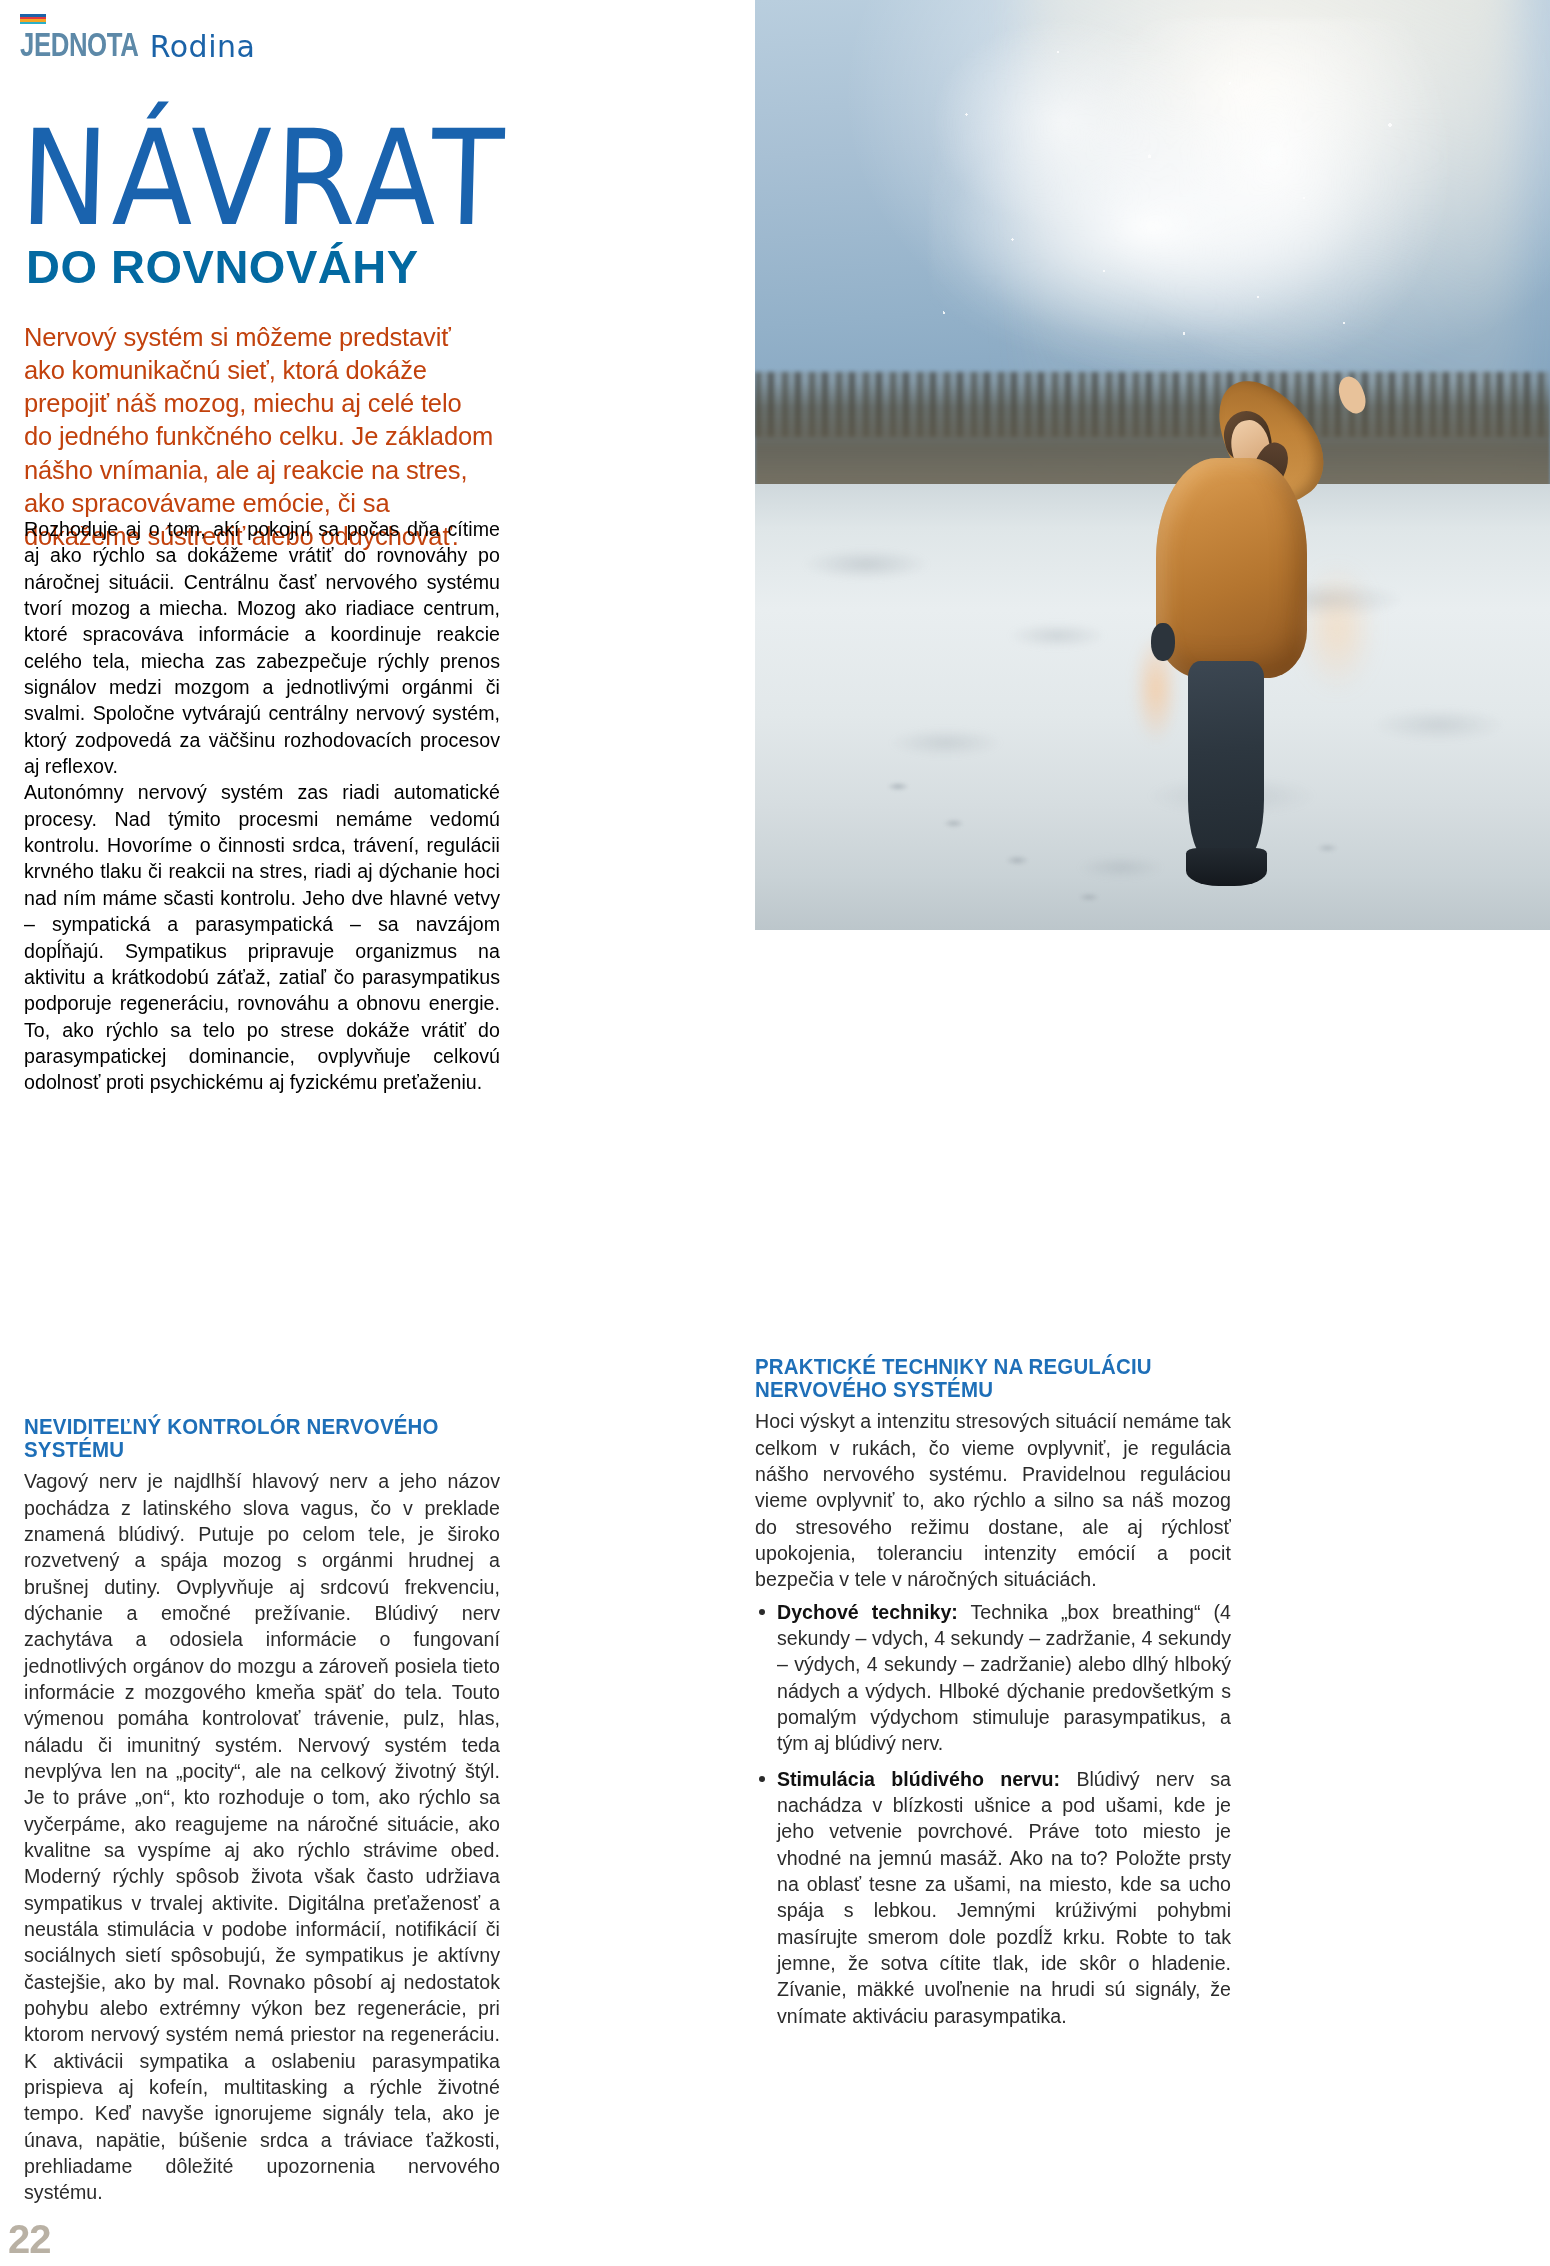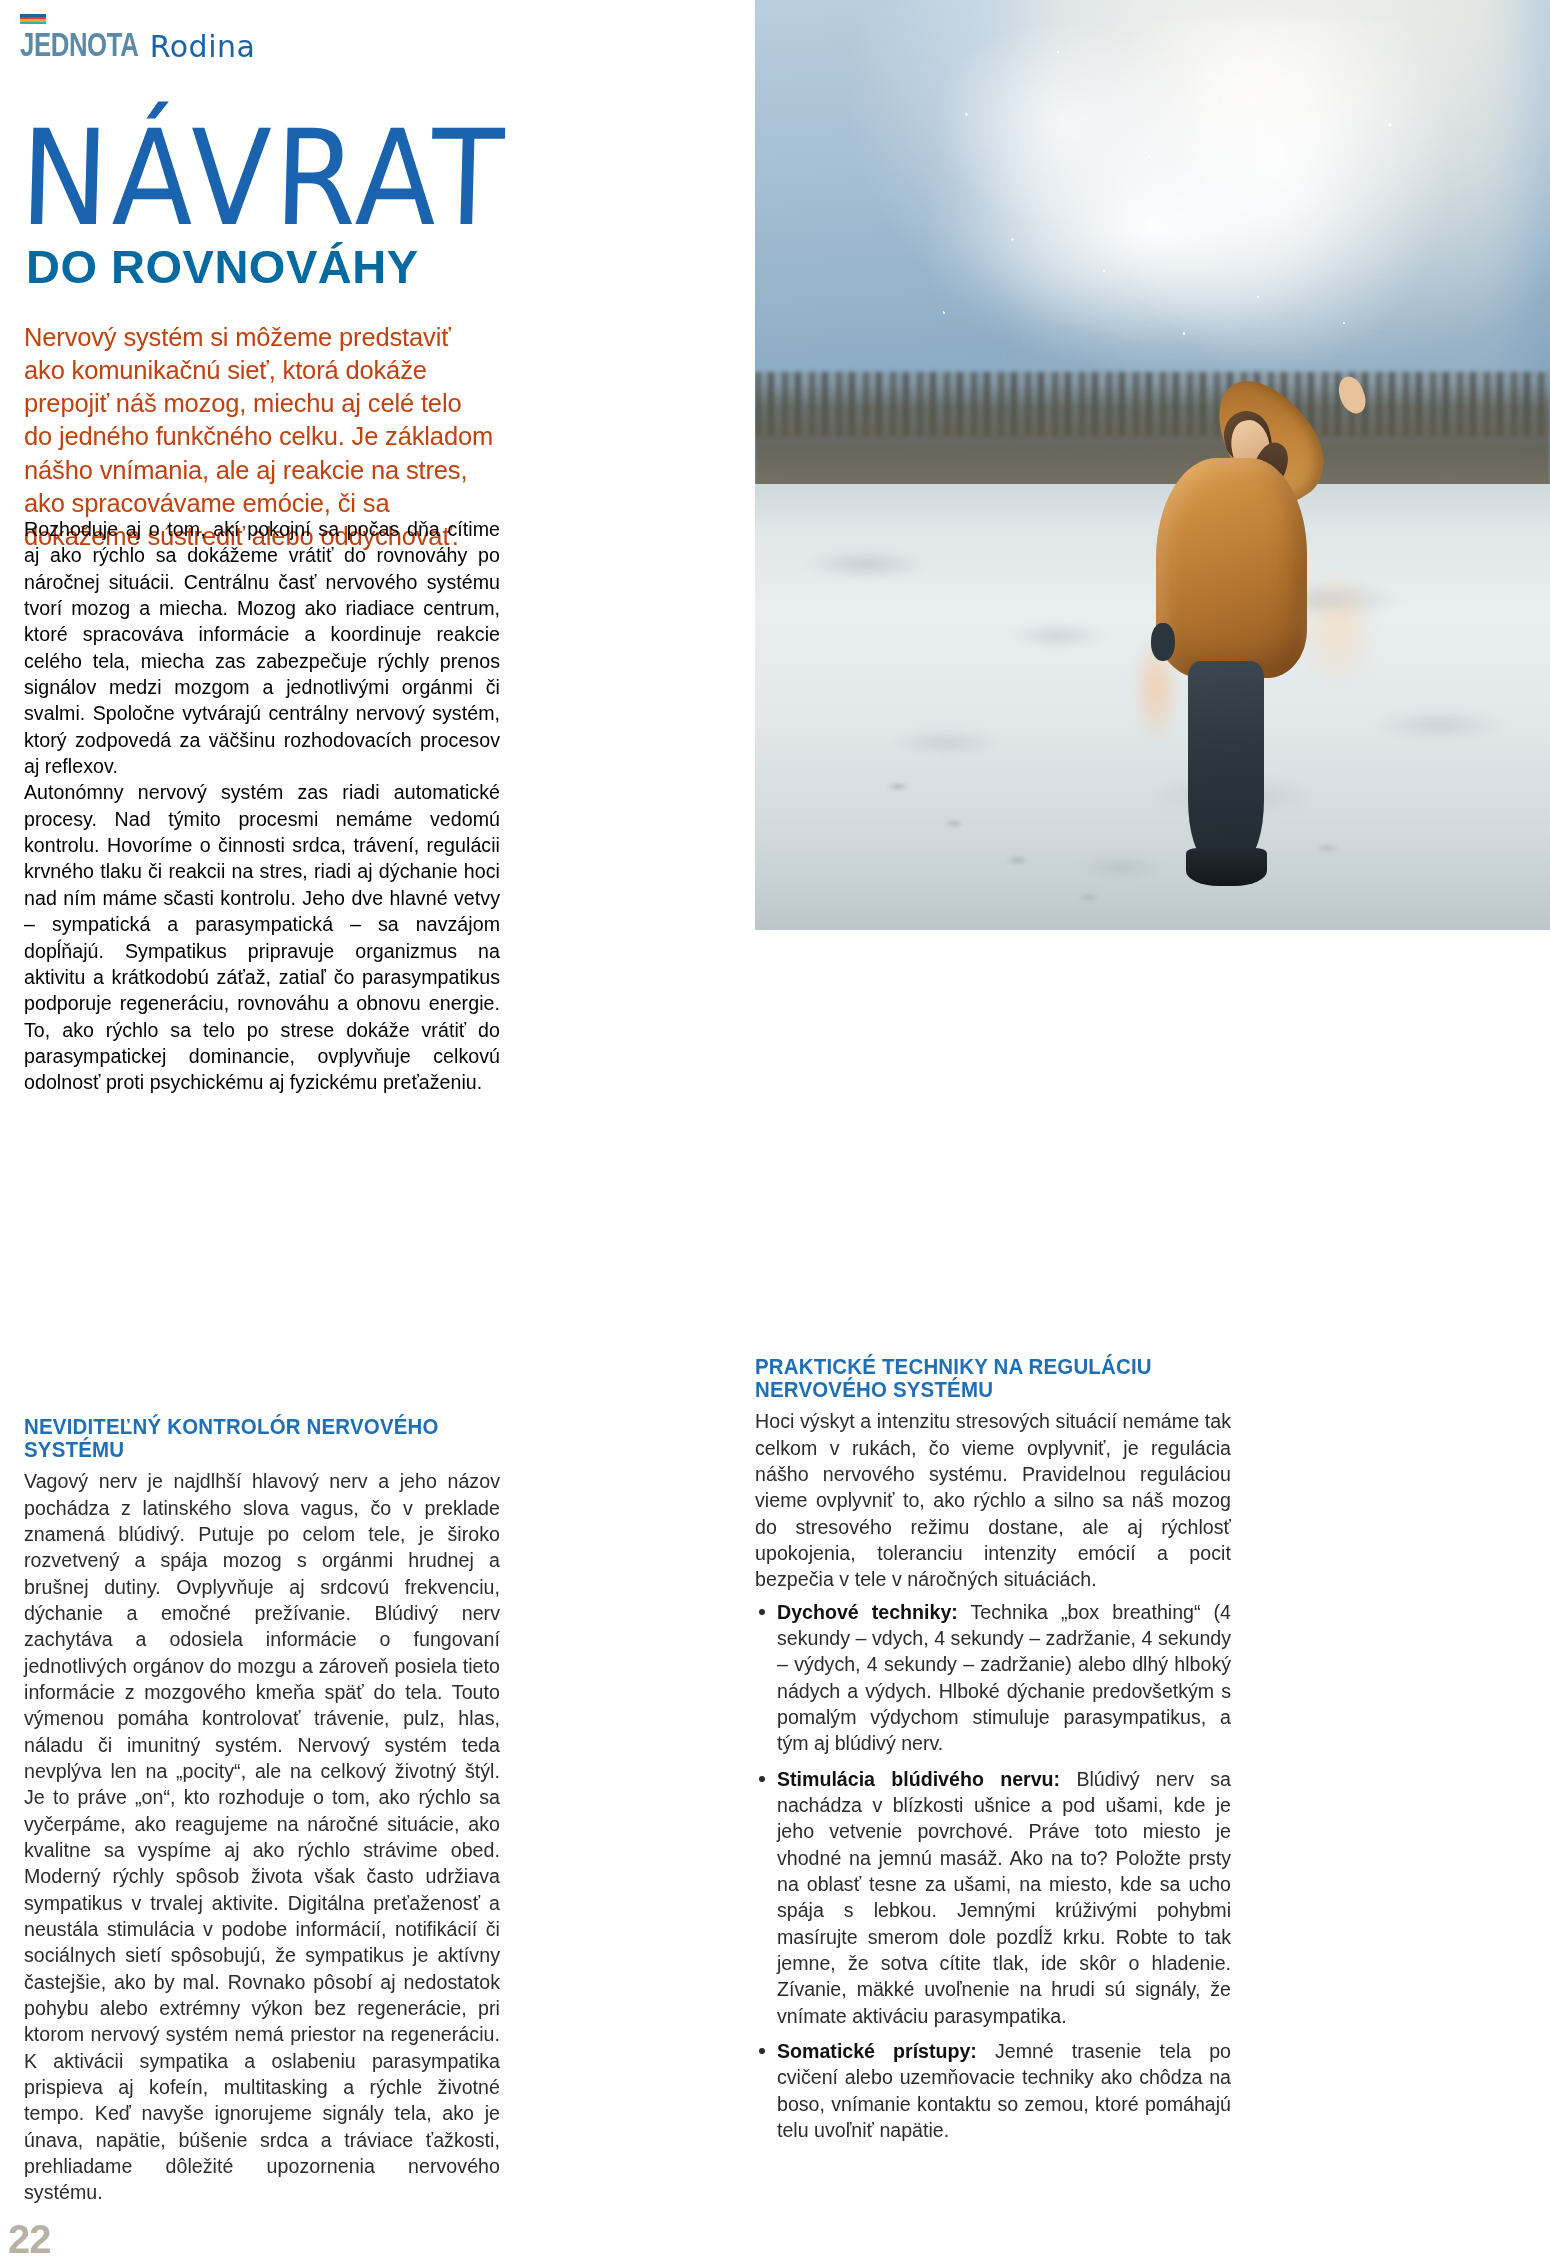--- a/index.html
+++ b/index.html
@@ -332,19 +332,16 @@
   <div class="coltext">
     <p>Hoci výskyt a intenzitu stresových situácií nemáme tak celkom v rukách, čo vieme ovplyvniť, je regulácia nášho nervového systému. Pravidelnou reguláciou vieme ovplyvniť to, ako rýchlo a silno sa náš mozog do stresového režimu dostane, ale aj rýchlosť upokojenia, toleranciu intenzity emócií a pocit bezpečia v tele v náročných situáciách.</p>
   </div>
   <ul class="bullets">
     <li>
       <b>Dychové techniky:</b><span> Technika „box breathing“ (4 sekundy – vdych, 4 sekundy – zadržanie, 4 sekundy – výdych, 4 sekundy – zadržanie) alebo dlhý hlboký nádych a výdych. Hlboké dýchanie predovšetkým s pomalým výdychom stimuluje parasympatikus, a tým aj blúdivý nerv.</span>
     </li>
     <li>
       <b>Stimulácia blúdivého nervu:</b><span> Blúdivý nerv sa nachádza v blízkosti ušnice a pod ušami, kde je jeho vetvenie povrchové. Práve toto miesto je vhodné na jemnú masáž. Ako na to? Položte prsty na oblasť tesne za ušami, na miesto, kde sa ucho spája s lebkou. Jemnými krúživými pohybmi masírujte smerom dole pozdĺž krku. Robte to tak jemne, že sotva cítite tlak, ide skôr o hladenie. Zívanie, mäkké uvoľnenie na hrudi sú signály, že vnímate aktiváciu parasympatika.</span>
     </li>
-    <li>
-      <b>Somatické prístupy:</b><span> Jemné trasenie tela po cvičení alebo uzemňovacie techniky ako chôdza na boso, vnímanie kontaktu so zemou, ktoré pomáhajú telu uvoľniť napätie.</span>
-    </li>
   </ul>
 </section>
 
 <div class="pagenum">22</div>
 
 </body></html>

